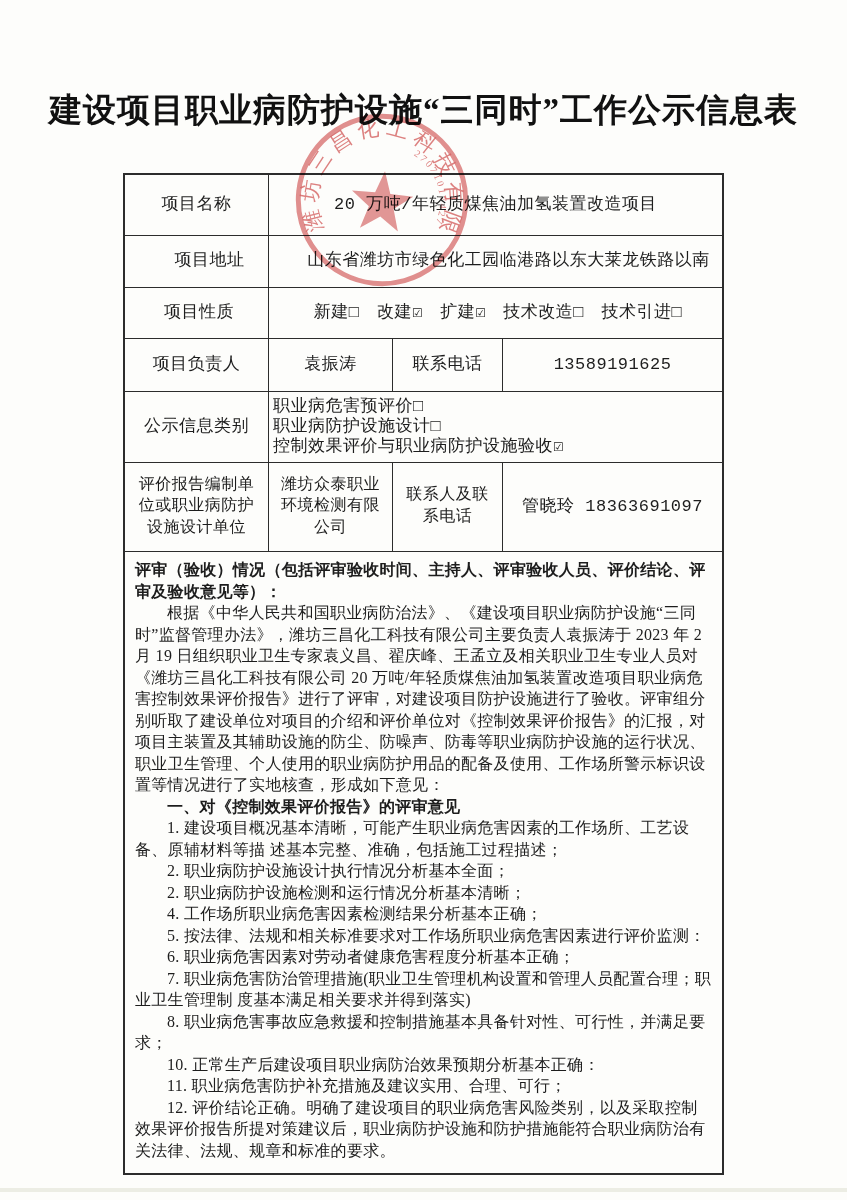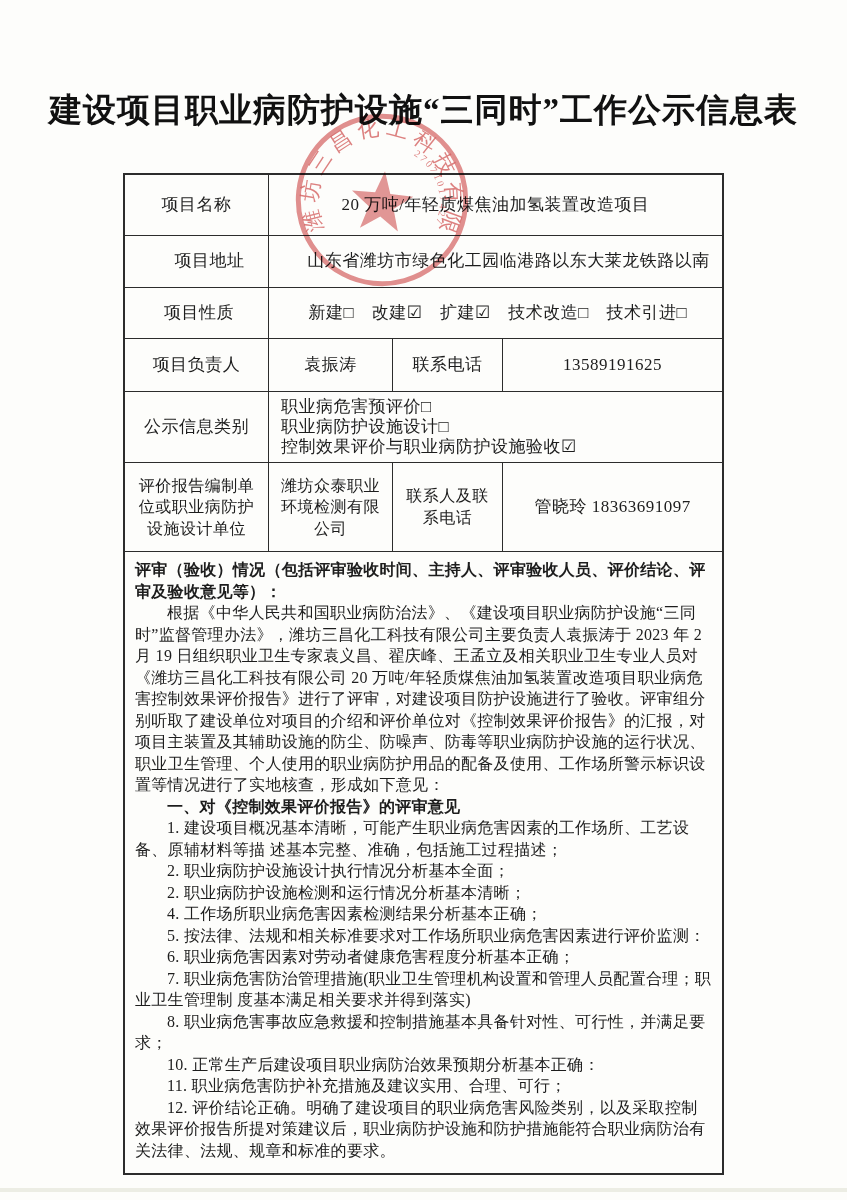--- a/index.html
+++ b/index.html
@@ -16,29 +16,29 @@
   }
   .info-table{
     width:597px;margin:40px auto 0;border:2px solid #2c2c2c;
     background:transparent;font-size:17px;
   }
   .row{display:grid;grid-template-columns:143px 1fr;}
   .row + .row{border-top:1.6px solid #2c2c2c;}
   .row.c4{grid-template-columns:143px 124px 110px 1fr;}
   .cell{
     display:flex;align-items:center;justify-content:center;
-    text-align:center;padding:4px 6px;letter-spacing:.5px;line-height:1.35;
+    text-align:center;padding:4px 6px;letter-spacing:.5px;line-height:1.35;font-family:Liberation Mono, monospace;
   }
   .row > .cell + .cell{border-left:1.6px solid #2c2c2c;}
   .h52{min-height:52px;} .h43{min-height:43px;padding-left:32px;} .h42{min-height:42px;padding-left:11px;}
   .h44{min-height:44px;} .h62{min-height:62px;} .h80{min-height:80px;}
   .cell.small{font-size:16px;}
   .cell.options-col{
     flex-direction:column;align-items:flex-start;justify-content:center;
-    text-align:left;padding-left:12px;line-height:20px;
+    text-align:left;padding-left:4px;line-height:20px;
   }
   .review-cell{
     display:block;text-align:left;padding:7px 10px 12px 10px;
     font-size:16px;line-height:21.5px;letter-spacing:.3px;
   }
   .review-cell .bold{font-weight:700;}
   .review-cell p{margin:0;text-indent:2em;}
   .review-cell p.no-indent{text-indent:0;}
   .stamp{
     position:absolute;left:292px;top:110px;width:180px;height:180px;

